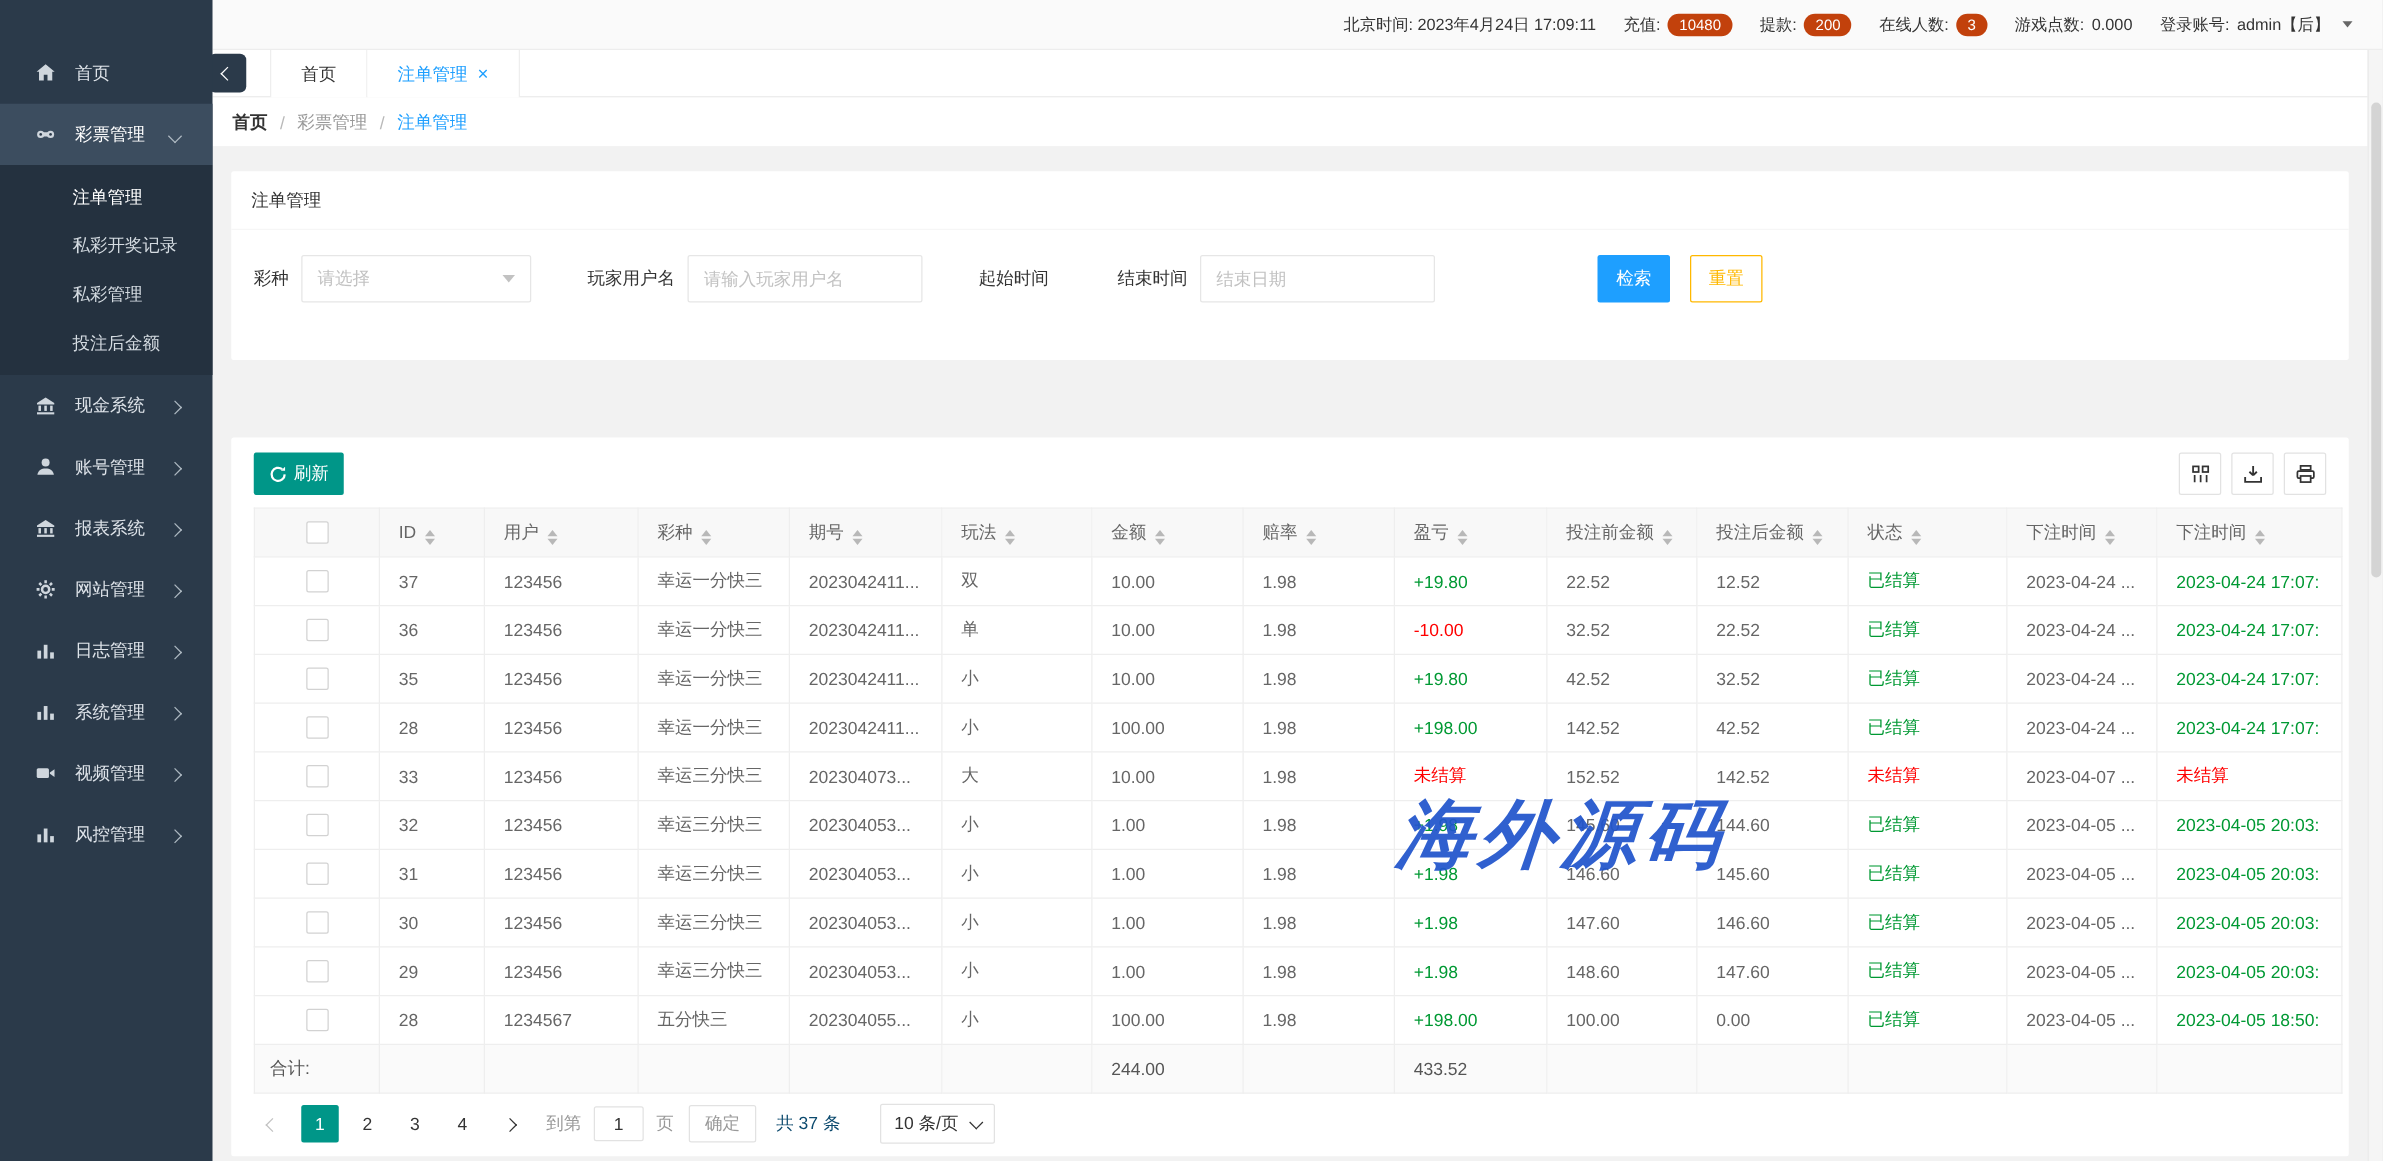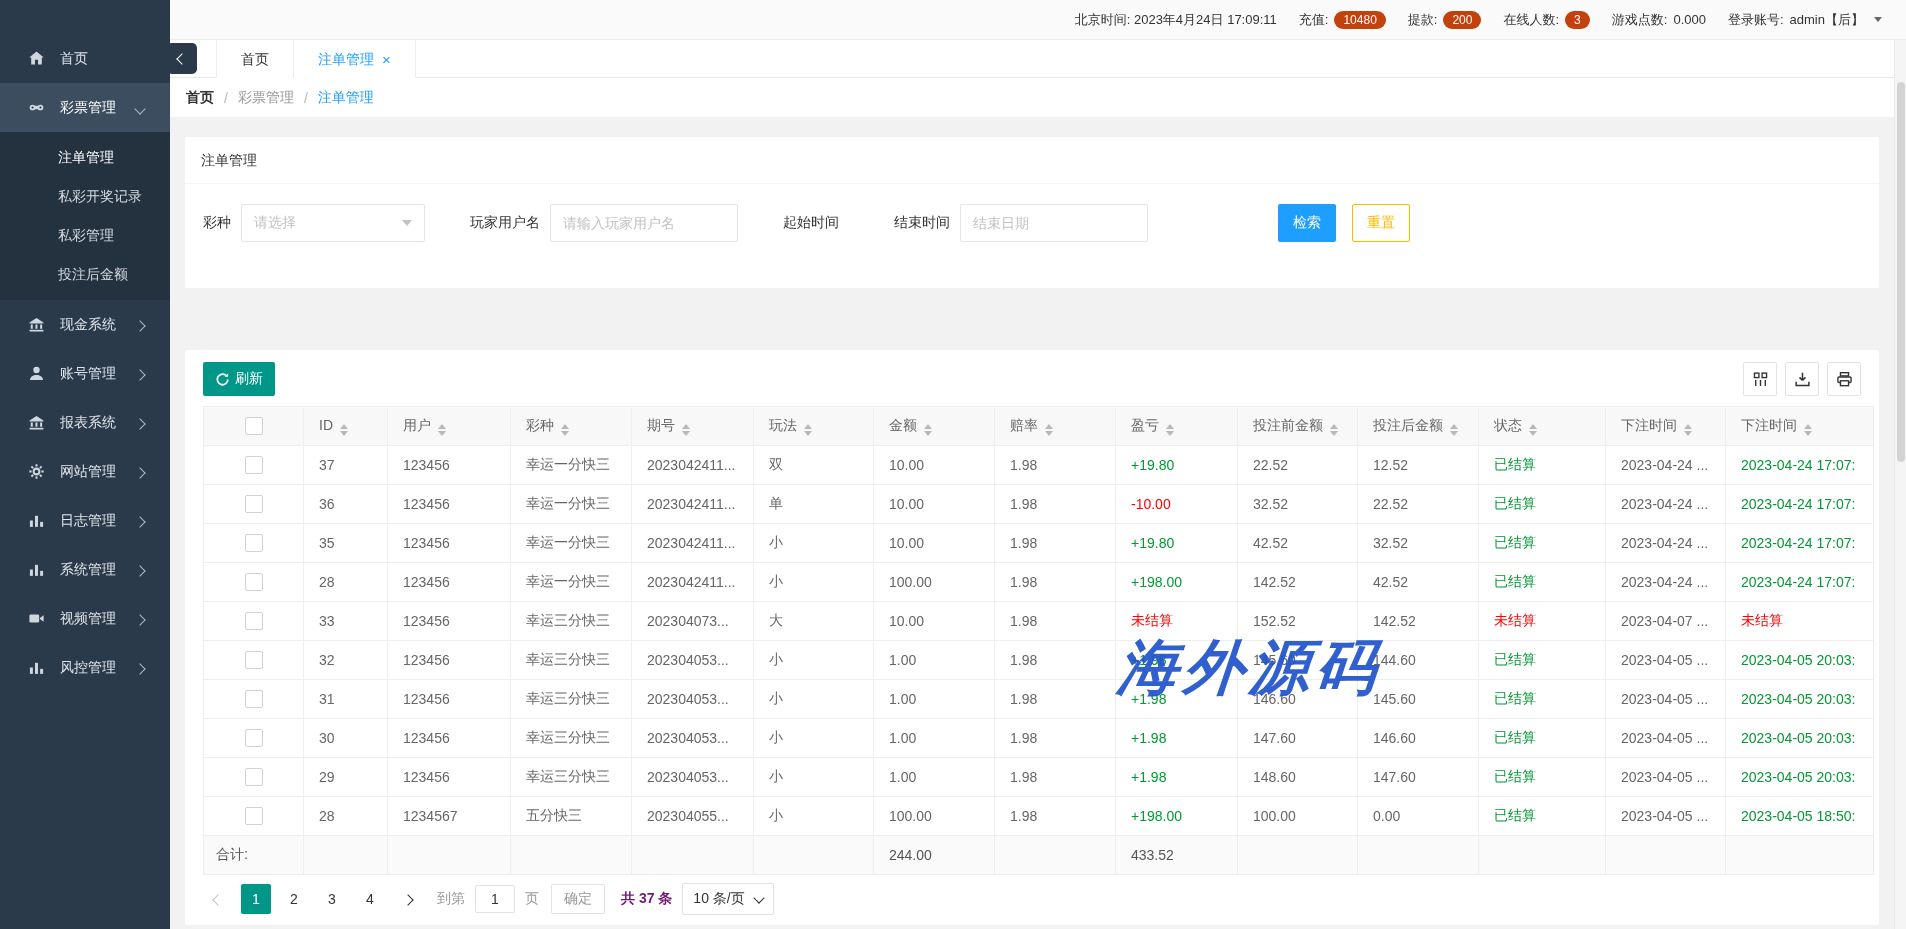--- a/index.html
+++ b/index.html
@@ -81,22 +81,22 @@
   .pg.num{color:#333;}
   .pg.active{background:#009688;color:#fff;cursor:default;}
   .pg.nav{color:#c2c2c2;}
   .pg.nav.on{color:#333;}
   .chev{display:inline-block;width:7px;height:7px;border-right:1.6px solid currentColor;border-bottom:1.6px solid currentColor;}
   .chev.left{transform:rotate(135deg);}
   .chev.right{transform:rotate(-45deg);}
   .pg-text{color:#999;margin:0 6px;white-space:nowrap;}
   .pg-input{width:40px;height:28px;border:1px solid #e2e2e2;border-radius:2px;text-align:center;font-size:14px;color:#333;outline:none;margin:0 4px;box-sizing:border-box;background:#fff;}
   .pg-confirm{height:30px;padding:0 12px;border:1px solid #e2e2e2;border-radius:2px;background:#fff;color:#999;font-size:14px;margin:0 6px;cursor:pointer;}
-  .pg-total{color:#701a75;margin:0 10px;white-space:nowrap;font-weight:bold;}
-  .pg-size{height:30px;border:1px solid #e2e2e2;border-radius:2px;background:#fff;display:flex;align-items:center;gap:10px;padding:0 10px;color:#333;cursor:pointer;white-space:nowrap;}
+  .pg-total{color:#0c4a6e;margin:0 10px;white-space:nowrap;}
+  .pg-size{height:30px;border:1px solid #e2e2e2;border-radius:2px;background:#fff;display:flex;align-items:center;gap:10px;padding:0 10px;color:#333;cursor:pointer;white-space:nowrap;margin-left:22px;}
   .pg-size .chev{transform:rotate(45deg);margin-top:-3px;color:#333;}
 
   
   .watermark{position:absolute;left:1118px;top:628px;z-index:40;font-family:"DejaVu Serif","Liberation Serif",serif;font-style:italic;font-weight:bold;font-size:60px;color:#2155cc;letter-spacing:6px;transform:skewX(-5deg);opacity:.93;pointer-events:none;white-space:nowrap;}
   .scrollbar{position:absolute;top:40px;right:0;bottom:0;width:12px;background:#f5f5f5;border-left:1px solid #e9e9e9;z-index:30;box-sizing:border-box;}
   .scroll-thumb{position:absolute;top:42px;left:2px;width:8px;height:380px;border-radius:4px;background:#d4d4d4;}
   svg{display:block;}
 </style>
 </head>
 <body>

